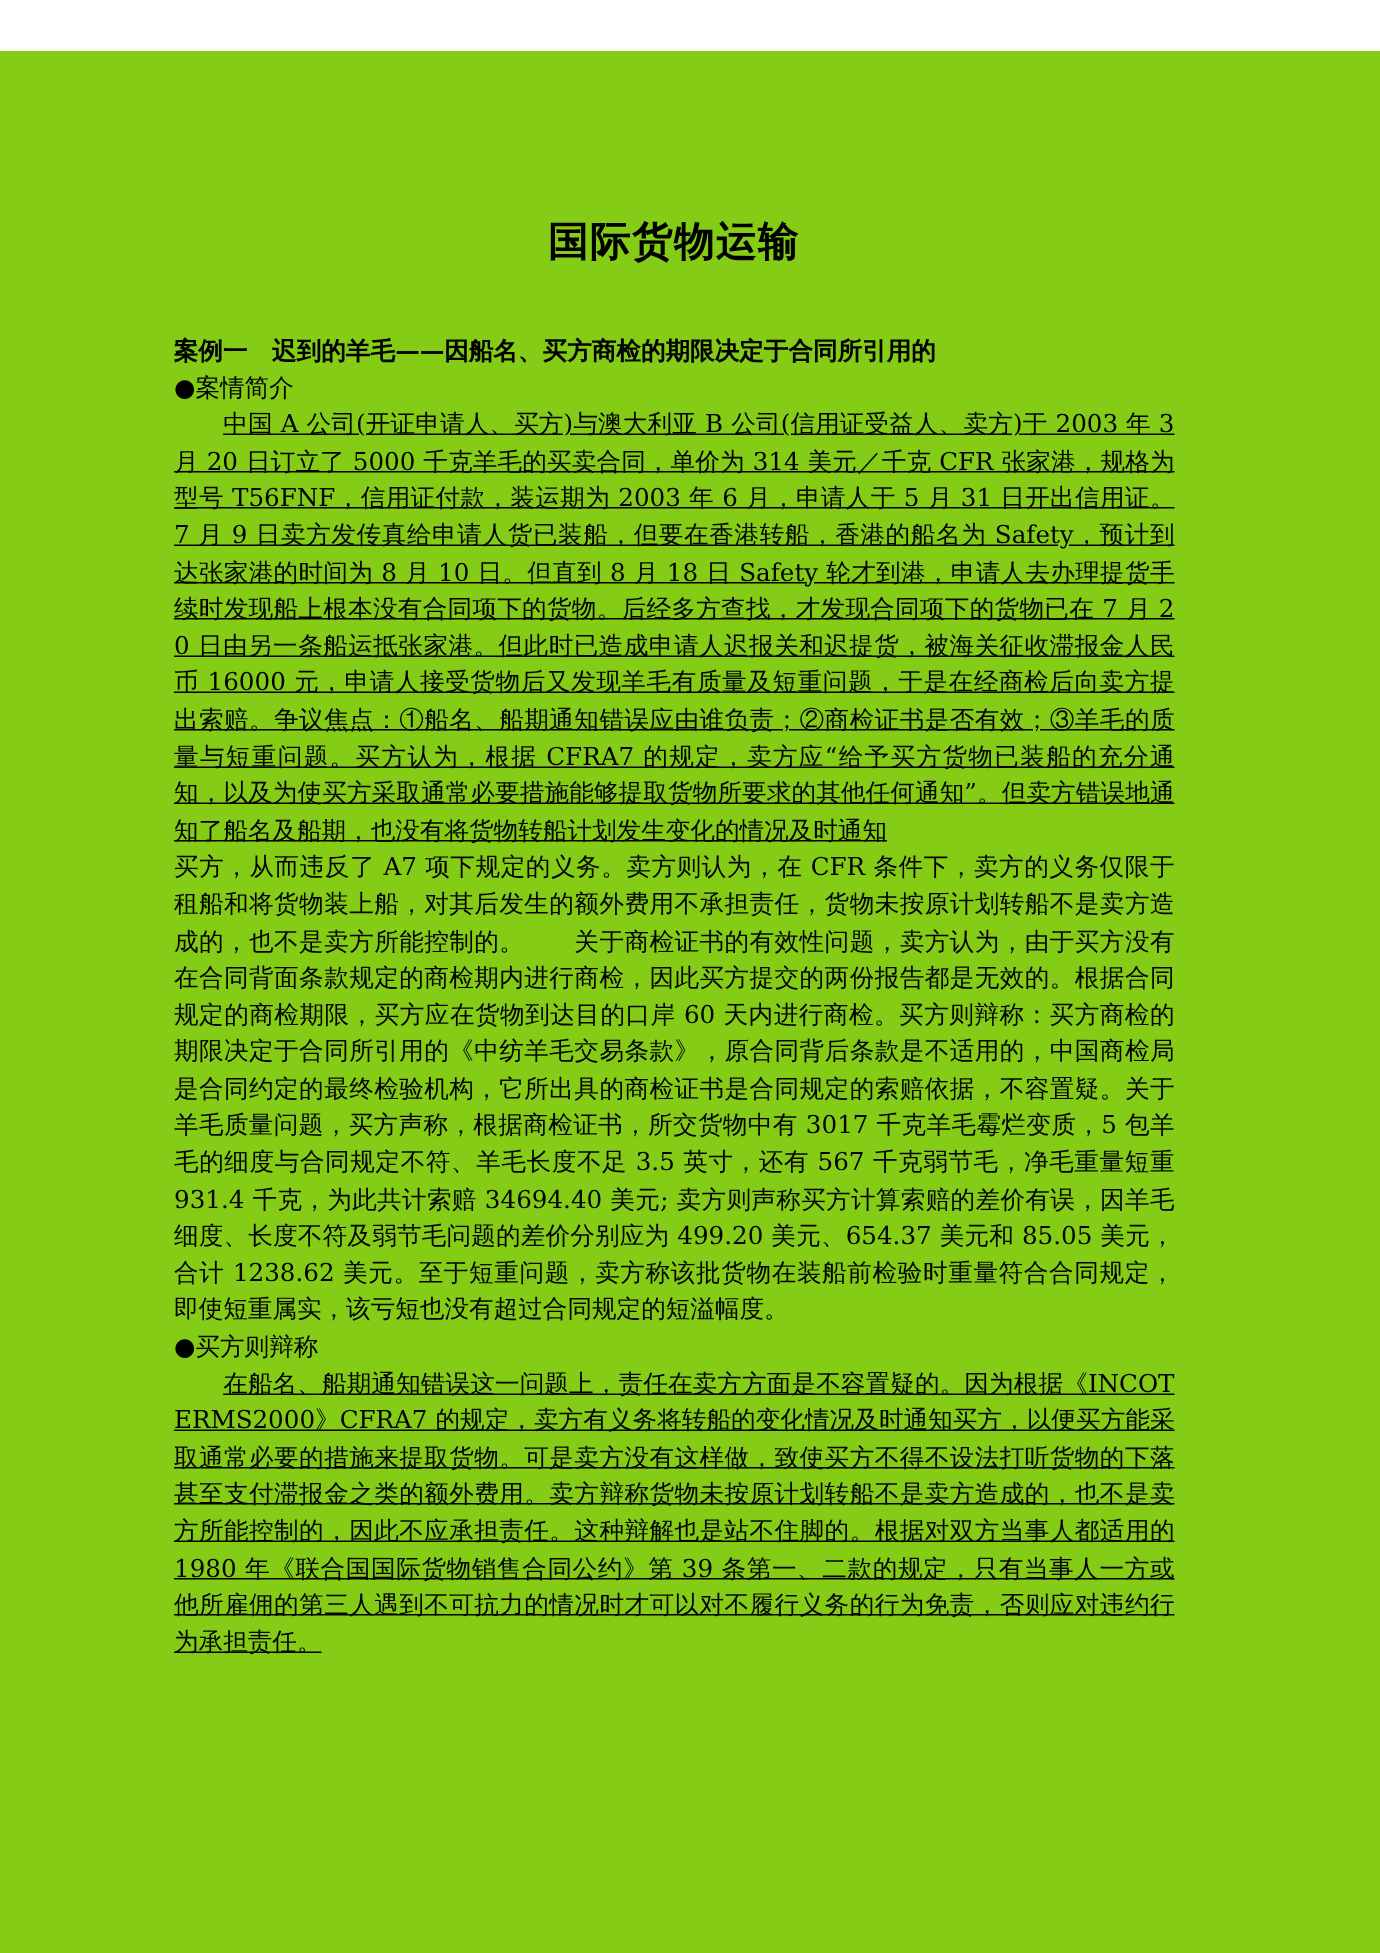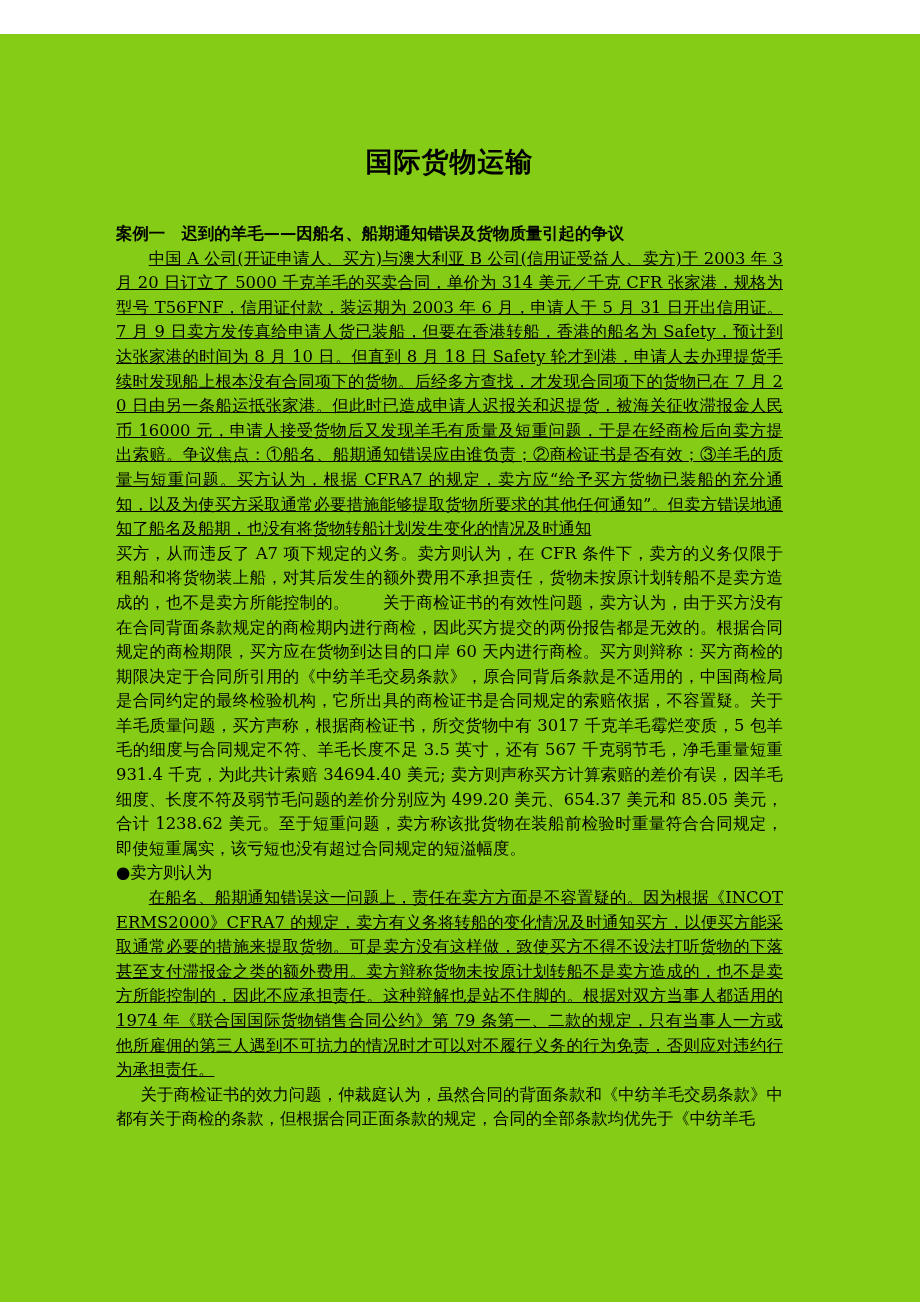--- a/index.html
+++ b/index.html
@@ -56,27 +56,27 @@
     text-indent: 1.5em;
   }
 </style>
 </head>
 <body>
 
 <div class="page">
 
   <h1 class="doc-title">国际货物运输</h1>
 
-  <h2 class="case-heading">案例一　迟到的羊毛——因船名、船期通知错误及货物质量引起的争议</h2>
+  <h2 class="case-heading">案例一　迟到的羊毛——因船名、买方商检的期限决定于合同所引用的</h2>
 
+  <div class="section-label">●案情简介</div>
 
   <p class="para indent">中国 A 公司(开证申请人、买方)与澳大利亚 B 公司(信用证受益人、卖方)于 2003 年 3 月 20 日订立了 5000 千克羊毛的买卖合同，单价为 314 美元／千克 CFR 张家港，规格为型号 T56FNF，信用证付款，装运期为 2003 年 6 月，申请人于 5 月 31 日开出信用证。7 月 9 日卖方发传真给申请人货已装船，但要在香港转船，香港的船名为 Safety，预计到达张家港的时间为 8 月 10 日。但直到 8 月 18 日 Safety 轮才到港，申请人去办理提货手续时发现船上根本没有合同项下的货物。后经多方查找，才发现合同项下的货物已在 7 月 20 日由另一条船运抵张家港。但此时已造成申请人迟报关和迟提货，被海关征收滞报金人民币 16000 元，申请人接受货物后又发现羊毛有质量及短重问题，于是在经商检后向卖方提出索赔。争议焦点：①船名、船期通知错误应由谁负责；②商检证书是否有效；③羊毛的质量与短重问题。买方认为，根据 CFRA7 的规定，卖方应“给予买方货物已装船的充分通知，以及为使买方采取通常必要措施能够提取货物所要求的其他任何通知”。但卖方错误地通知了船名及船期，也没有将货物转船计划发生变化的情况及时通知</p>
 
   <p class="para">买方，从而违反了 A7 项下规定的义务。卖方则认为，在 CFR 条件下，卖方的义务仅限于租船和将货物装上船，对其后发生的额外费用不承担责任，货物未按原计划转船不是卖方造成的，也不是卖方所能控制的。　　关于商检证书的有效性问题，卖方认为，由于买方没有在合同背面条款规定的商检期内进行商检，因此买方提交的两份报告都是无效的。根据合同规定的商检期限，买方应在货物到达目的口岸 60 天内进行商检。买方则辩称：买方商检的期限决定于合同所引用的《中纺羊毛交易条款》，原合同背后条款是不适用的，中国商检局是合同约定的最终检验机构，它所出具的商检证书是合同规定的索赔依据，不容置疑。关于羊毛质量问题，买方声称，根据商检证书，所交货物中有 3017 千克羊毛霉烂变质，5 包羊毛的细度与合同规定不符、羊毛长度不足 3.5 英寸，还有 567 千克弱节毛，净毛重量短重 931.4 千克，为此共计索赔 34694.40 美元; 卖方则声称买方计算索赔的差价有误，因羊毛细度、长度不符及弱节毛问题的差价分别应为 499.20 美元、654.37 美元和 85.05 美元，合计 1238.62 美元。至于短重问题，卖方称该批货物在装船前检验时重量符合合同规定，即使短重属实，该亏短也没有超过合同规定的短溢幅度。</p>
 
-  <div class="section-label">●卖方则认为</div>
+  <div class="section-label">●买方则辩称</div>
 
-  <p class="para indent">在船名、船期通知错误这一问题上，责任在卖方方面是不容置疑的。因为根据《INCOTERMS2000》CFRA7 的规定，卖方有义务将转船的变化情况及时通知买方，以便买方能采取通常必要的措施来提取货物。可是卖方没有这样做，致使买方不得不设法打听货物的下落甚至支付滞报金之类的额外费用。卖方辩称货物未按原计划转船不是卖方造成的，也不是卖方所能控制的，因此不应承担责任。这种辩解也是站不住脚的。根据对双方当事人都适用的 1974 年《联合国国际货物销售合同公约》第 79 条第一、二款的规定，只有当事人一方或他所雇佣的第三人遇到不可抗力的情况时才可以对不履行义务的行为免责，否则应对违约行为承担责任。</p>
+  <p class="para indent">在船名、船期通知错误这一问题上，责任在卖方方面是不容置疑的。因为根据《INCOTERMS2000》CFRA7 的规定，卖方有义务将转船的变化情况及时通知买方，以便买方能采取通常必要的措施来提取货物。可是卖方没有这样做，致使买方不得不设法打听货物的下落甚至支付滞报金之类的额外费用。卖方辩称货物未按原计划转船不是卖方造成的，也不是卖方所能控制的，因此不应承担责任。这种辩解也是站不住脚的。根据对双方当事人都适用的 1980 年《联合国国际货物销售合同公约》第 39 条第一、二款的规定，只有当事人一方或他所雇佣的第三人遇到不可抗力的情况时才可以对不履行义务的行为免责，否则应对违约行为承担责任。</p>
 
 
-  <p class="para indent-sm">关于商检证书的效力问题，仲裁庭认为，虽然合同的背面条款和《中纺羊毛交易条款》中都有关于商检的条款，但根据合同正面条款的规定，合同的全部条款均优先于《中纺羊毛</p>
 
 </div>
 
 </body></html>

